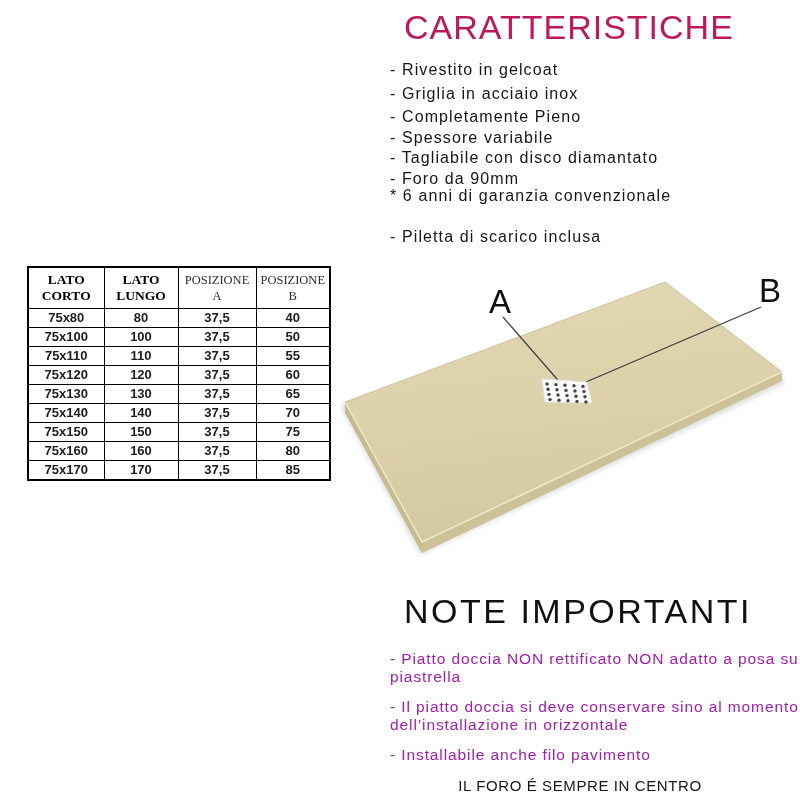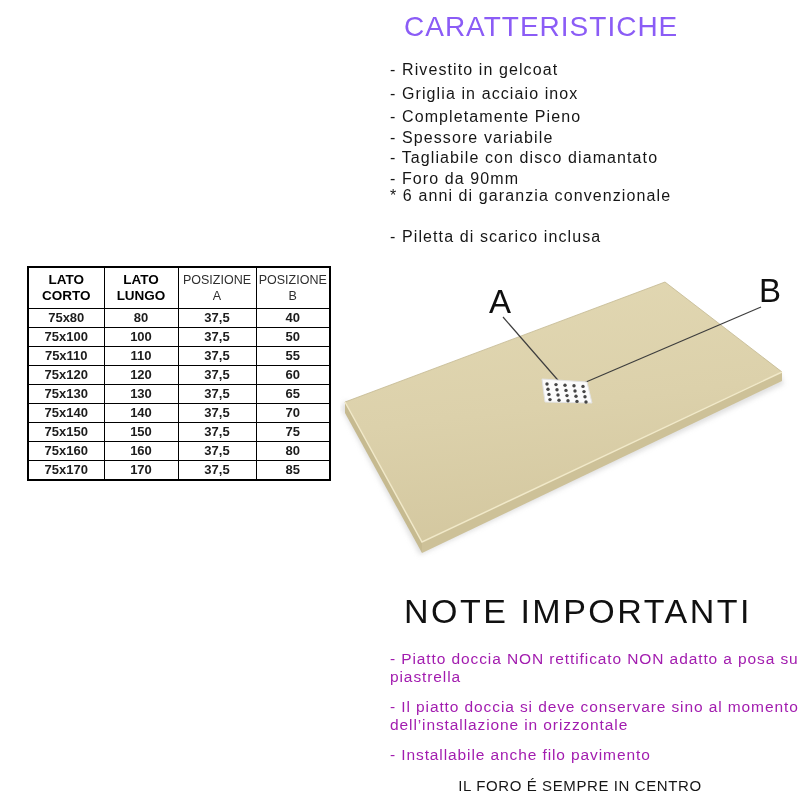--- a/index.html
+++ b/index.html
@@ -6,40 +6,40 @@
   body{
     width:800px;height:800px;background:#ffffff;
     font-family:"Liberation Sans",sans-serif;color:#161616;
     overflow:hidden;
   }
   .canvas{position:relative;width:800px;height:800px;background:#fff;}
 
   
   .char{position:absolute;left:390px;top:10px;width:410px;}
   .char h1{
-    margin:0 0 14px 14px;font-size:28px;line-height:34px;
-    font-weight:400;letter-spacing:1px;color:#8b5cf6;white-space:nowrap;
+    margin:0 0 14px 14px;font-size:34px;line-height:34px;
+    font-weight:400;letter-spacing:1px;color:#be185d;white-space:nowrap;
   }
   .char-item{
     font-size:16px;letter-spacing:1.1px;line-height:23.5px;
     white-space:nowrap;color:#161616;
   }
   .char-item.tight{line-height:17.5px;}
   .char-item.last{margin-top:20px;}
 
   
   .size-table{
     position:absolute;left:27px;top:266px;
     border-collapse:collapse;table-layout:fixed;width:302px;
     border:2.5px solid #000;background:#fff;
   }
   .size-table th,.size-table td{
     border:1.5px solid #000;text-align:center;vertical-align:middle;padding:0;
   }
-  .size-table th{height:40px;}
+  .size-table th{height:40px;font-family:Liberation Serif, serif;}
   .size-table th span{display:block;line-height:16px;}
   .h-lato span{font-size:13.5px;font-weight:700;color:#000;}
   .h-pos span{font-size:12.5px;font-weight:400;color:#2e2e2e;}
   .size-table td{
     height:18px;font-size:13px;font-weight:700;color:#1c1c1c;line-height:18px;
   }
 
   
   .illus{position:absolute;left:340px;top:250px;width:460px;height:330px;}
   .illus svg{display:block;}

